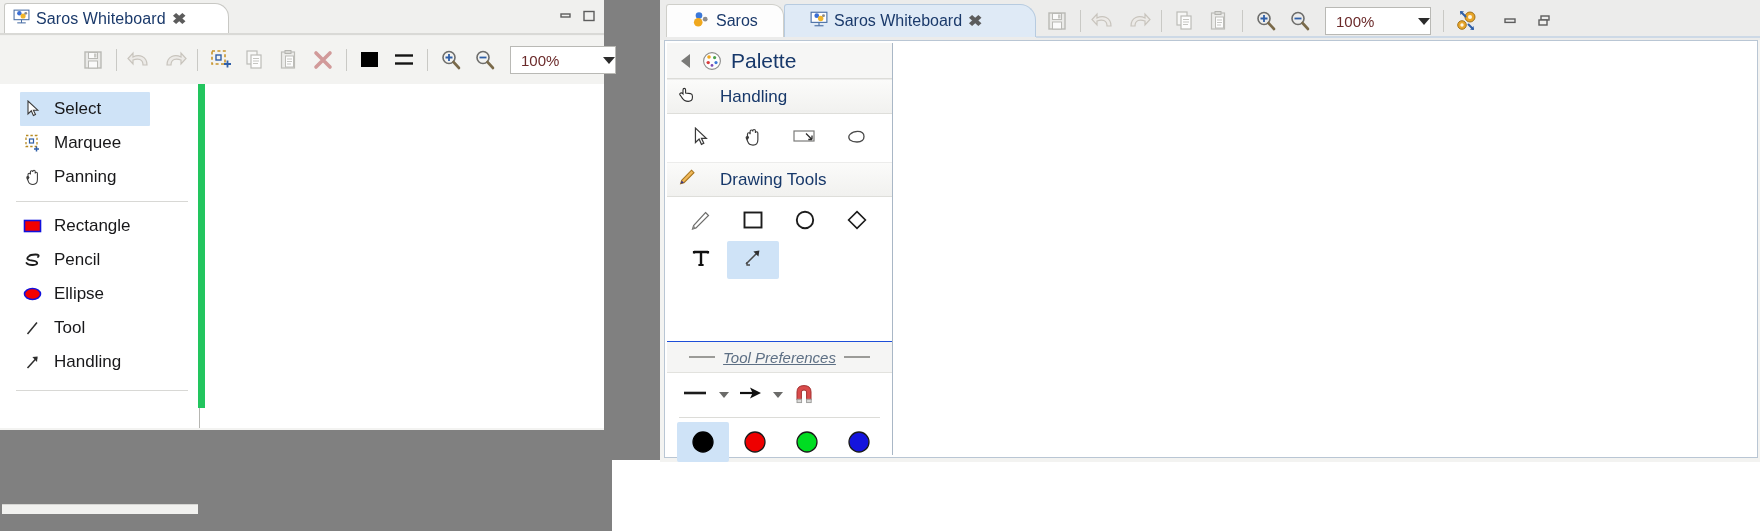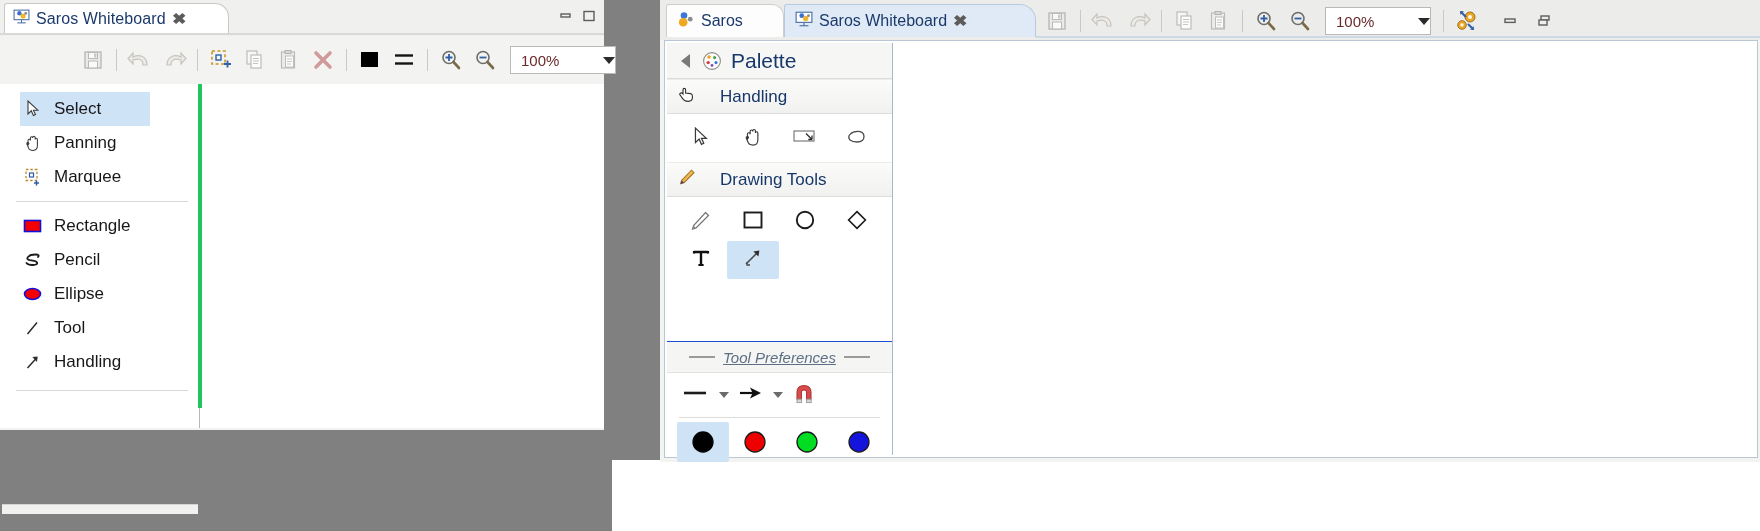--- a/index.html
+++ b/index.html
@@ -47,39 +47,39 @@
     width:106px;height:28px;background:#fff;border:1px solid #b9b9b5;margin-left:8px;
     display:flex;align-items:center;justify-content:space-between;box-sizing:border-box;
     padding:0 0 0 10px;font-size:15px;color:#6b2a2a;
   }
   .caret{width:0;height:0;border-left:6px solid transparent;border-right:6px solid transparent;border-top:7px solid #2b2b2b;}
 
   
   .lw-body{position:absolute;left:0;top:84px;width:604px;height:344px;background:#fff;}
   .lw-palette{
     position:absolute;left:2px;top:0;width:196px;height:324px;background:#fff;
-    border-right:4px solid #22c55e;
+    border-right:7px solid #22c55e;
   }
   .lw-canvas{position:absolute;left:199px;top:0;width:403px;height:344px;background:#ffffff;border-left:1px solid #b6b6b2;}
   .tool-row{
     height:34px;display:flex;align-items:center;padding-left:18px;box-sizing:border-box;
     font-size:17px;color:#18181a;
   }
   .tool-row.sel{background:#cfe3f7;margin:0 10px 0 18px;padding-left:0;border-radius:1px;width:130px;}
   .tool-row .ticon{width:26px;display:flex;align-items:center;justify-content:center;flex:0 0 26px;}
   .tool-row .tlabel{margin-left:8px;}
   .tool-div{height:1px;background:#d8d8d5;margin:7px 10px 7px 14px;}
   .lw-bottomrow{position:absolute;left:2px;top:420px;width:196px;height:9px;background:#f1f1ef;border-top:1px solid #d5d5d2;}
 
   
   .rw{position:absolute;left:660px;top:0;width:1100px;height:462px;background:#f3f3f1;}
   .rw-titlerow{position:absolute;left:0;top:0;width:1100px;height:40px;background:#ececeb;}
   .rtab{
     position:absolute;top:4px;height:33px;display:flex;align-items:center;
-    box-sizing:border-box;padding:0 10px;
+    box-sizing:border-box;padding:0 25px;
   }
   .rtab.inactive{
     left:6px;width:118px;background:#fdfdfd;border:1px solid #cfcfca;border-bottom:none;
     border-radius:3px 12px 0 0;
   }
   .rtab.active{
     left:124px;width:252px;background:#dfeaf6;border:1px solid #b7cbe0;border-bottom:none;
     border-radius:3px 16px 0 0;
   }
   .rtab .tlab{font-size:16px;color:#1b3a6b;margin-left:6px;}
@@ -254,36 +254,36 @@
         <span class="ticon">
           <svg width="16" height="18" viewBox="0 0 16 18">
               <path d="M3 1 L3 14 L6.3 10.8 L8.4 15.6 L10.5 14.6 L8.4 10.2 L12.8 10.2 Z" fill="#ffffff" stroke="#3a3a3a" stroke-width="1.1"></path>
             </svg>
         </span>
         <span class="tlabel">Select</span>
       </div>
 
       <div class="tool-row">
         <span class="ticon">
-          <svg width="18" height="19" viewBox="0 0 18 19">
-            <path d="M4 11 L4 6.5 Q4 5.2 5.2 5.2 Q6.4 5.2 6.4 6.5 L6.4 4 Q6.4 2.7 7.6 2.7 Q8.8 2.7 8.8 4 L8.8 3.6 Q8.8 2.3 10 2.3 Q11.2 2.3 11.2 3.6 L11.2 5.4 Q11.2 4.3 12.3 4.3 Q13.4 4.3 13.4 5.6 L13.4 11.5 Q13.4 16.4 9 16.4 Q5.2 16.4 4.3 13.3 L3 10.2 Q2.5 9 3.6 8.6 Q4.4 8.3 4.9 9.4 Z" fill="#ffffff" stroke="#3a3a3a" stroke-width="1.05"></path>
-          </svg>
-        </span>
-        <span class="tlabel">Panning</span>
-      </div>
-
-      <div class="tool-row">
-        <span class="ticon">
           <svg width="18" height="18" viewBox="0 0 18 18">
             <rect x="2" y="1.5" width="11" height="11" fill="none" stroke="#b88b22" stroke-width="1.3" stroke-dasharray="2.4,2"></rect>
             <rect x="5.5" y="5" width="4" height="4" fill="none" stroke="#2f5fa8" stroke-width="1.2"></rect>
             <path d="M10 15 h5 M12.5 12.5 v5" stroke="#2f5fa8" stroke-width="1.5"></path>
           </svg>
         </span>
         <span class="tlabel">Marquee</span>
+      </div>
+
+      <div class="tool-row">
+        <span class="ticon">
+          <svg width="18" height="19" viewBox="0 0 18 19">
+            <path d="M4 11 L4 6.5 Q4 5.2 5.2 5.2 Q6.4 5.2 6.4 6.5 L6.4 4 Q6.4 2.7 7.6 2.7 Q8.8 2.7 8.8 4 L8.8 3.6 Q8.8 2.3 10 2.3 Q11.2 2.3 11.2 3.6 L11.2 5.4 Q11.2 4.3 12.3 4.3 Q13.4 4.3 13.4 5.6 L13.4 11.5 Q13.4 16.4 9 16.4 Q5.2 16.4 4.3 13.3 L3 10.2 Q2.5 9 3.6 8.6 Q4.4 8.3 4.9 9.4 Z" fill="#ffffff" stroke="#3a3a3a" stroke-width="1.05"></path>
+          </svg>
+        </span>
+        <span class="tlabel">Panning</span>
       </div>
 
       <div class="tool-div"></div>
 
       <div class="tool-row">
         <span class="ticon">
           <svg width="22" height="16" viewBox="0 0 22 16">
               <rect x="2.5" y="2.5" width="16" height="11" fill="#f40000" stroke="#1111dd" stroke-width="1.6"></rect>
             </svg>
         </span>

